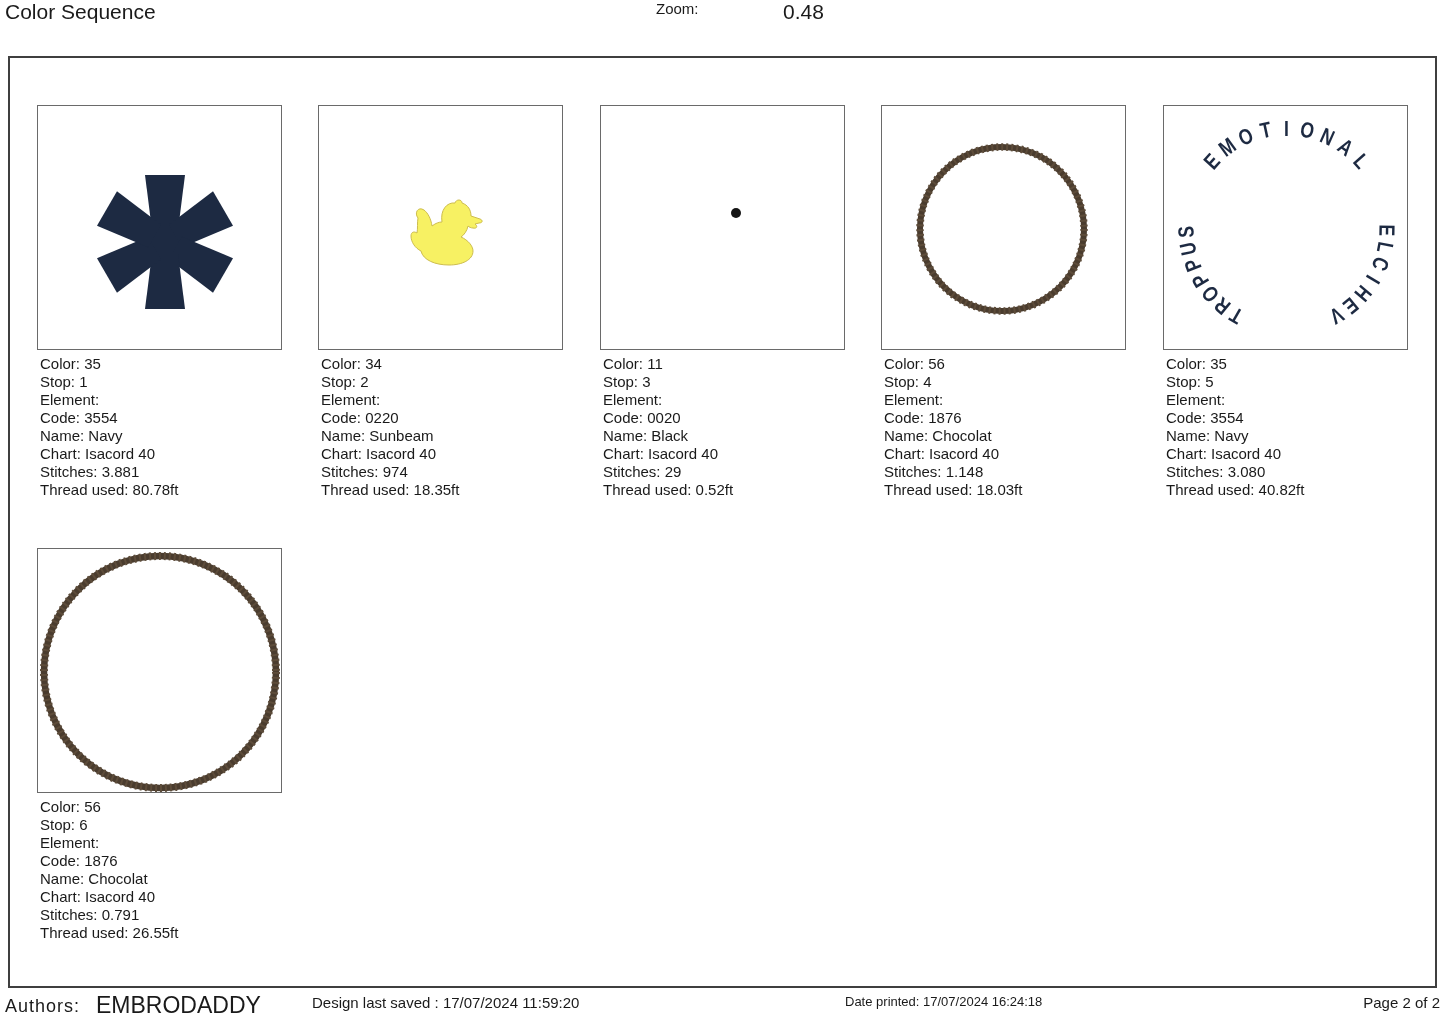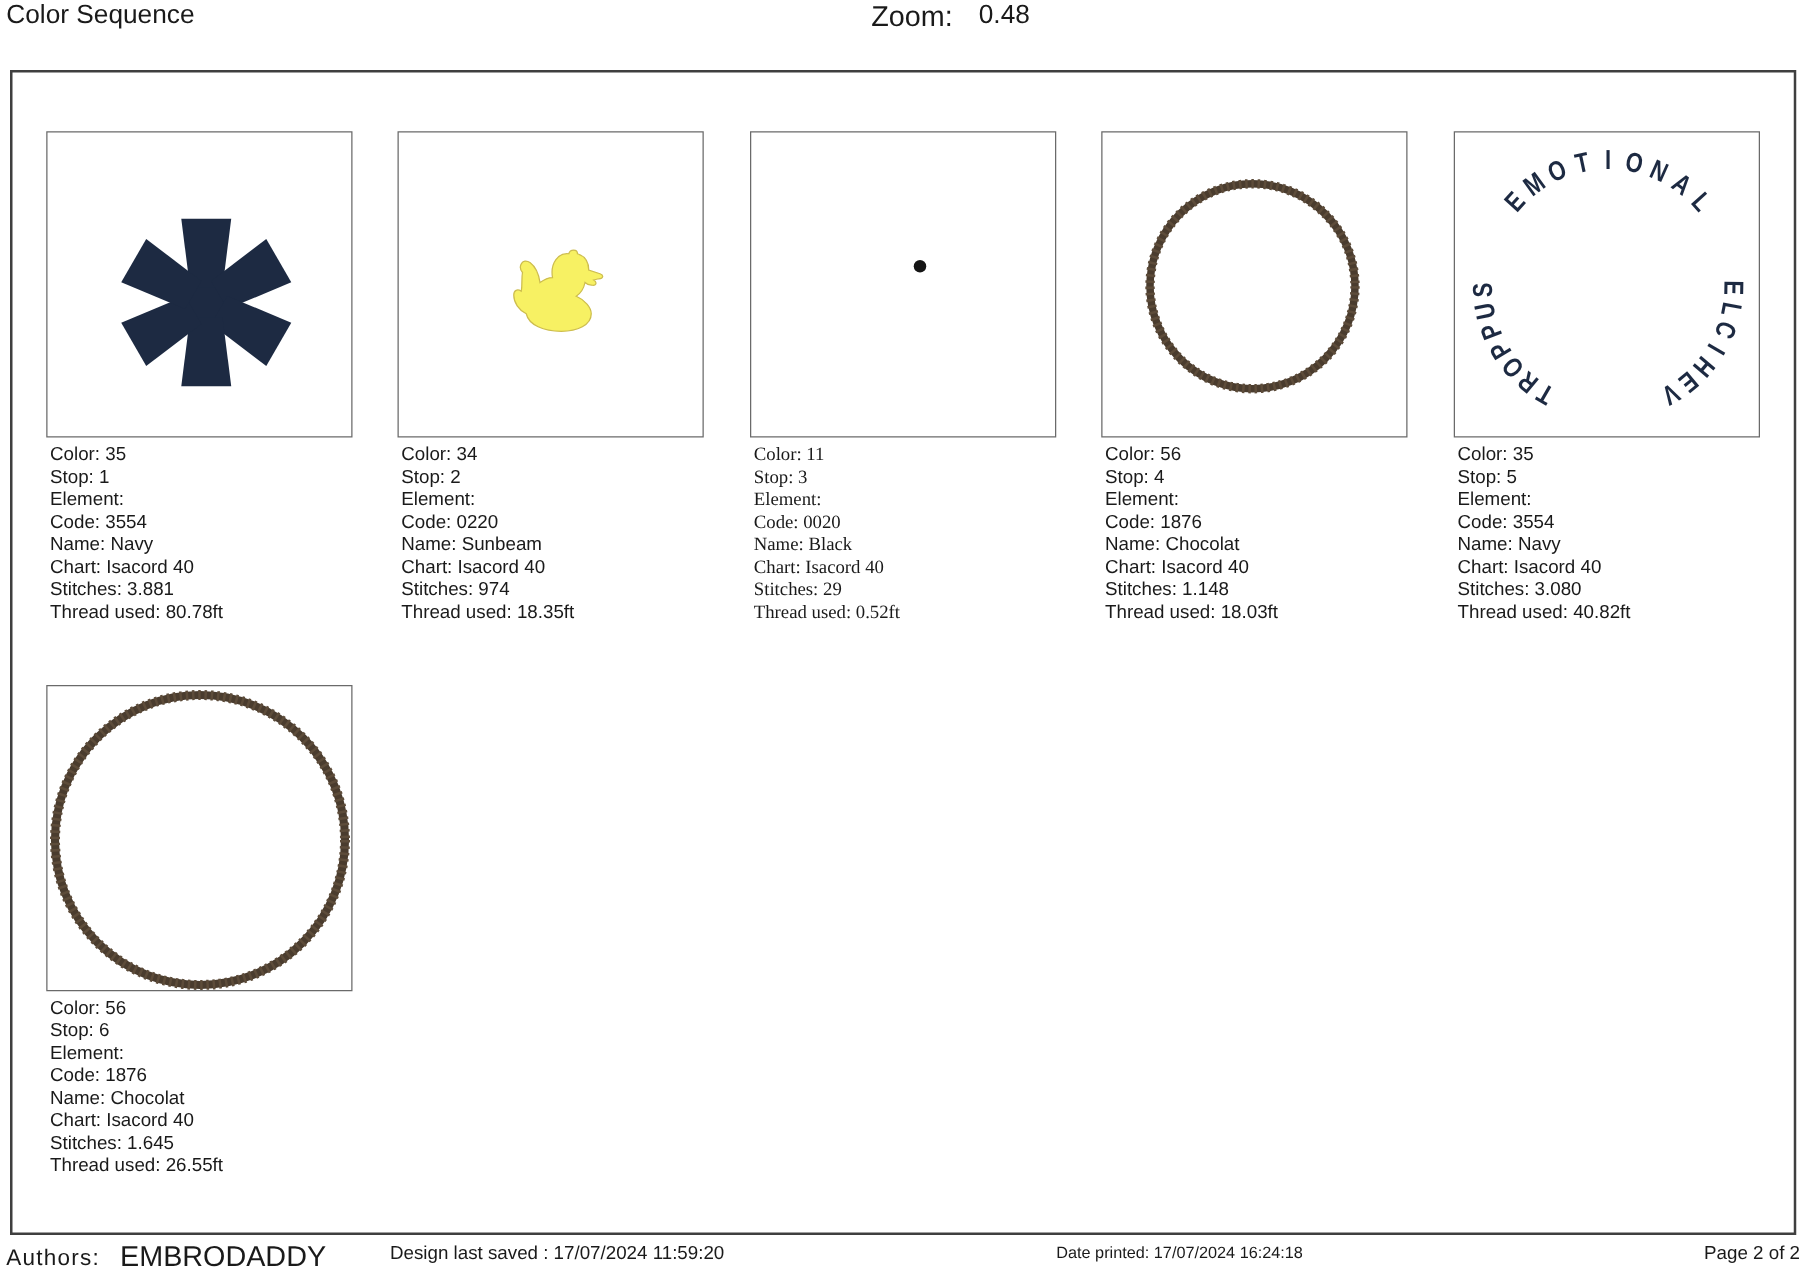--- a/index.html
+++ b/index.html
@@ -2,21 +2,21 @@
 <html><head>
 <meta charset="utf-8">
 <style>
   * { margin:0; padding:0; box-sizing:border-box; }
   html,body { width:1445px; height:1017px; background:#ffffff; overflow:hidden;
               font-family:"Liberation Sans", sans-serif; color:#1a1a1a; }
   .abs { position:absolute; }
   #page { position:relative; width:1445px; height:856px; background:#fff; }
 
   #title       { left:5px;  top:0px;  font-size:21px; }
-  #zoom-label  { left:697px; top:0px; font-size:23px; }
+  #zoom-label  { left:656px; top:0px; font-size:15px; }
   #zoom-value  { left:783px; top:0px; font-size:21px;text-align:right; }
 
   #main-frame  { left:8px; top:56px; width:1429px; height:932px;
                  border:2px solid #3f3f3f; background:#fff; }
 
   .thumb-box { position:absolute; width:245px; height:245px;
                border:1px solid #6a6a6a; background:#ffffff; }
   .info { position:absolute; width:270px; font-size:15px; line-height:18px; }
   .info .line { white-space:pre; }
 
@@ -87,21 +87,21 @@
       <div class="line">Chart: Isacord 40</div>
       <div class="line">Stitches: 974</div>
       <div class="line">Thread used: 18.35ft</div>
     </div>
 
   <div class="thumb-box" style="left:600px; top:105px;">
     <svg width="243" height="243" viewBox="0 0 243 243">
       <circle cx="135" cy="107" r="5" fill="#151515"></circle>
     </svg>
   </div>
-  <div class="info" style="left:603px; top:355px;font-family:Liberation Serif, serif;">
+  <div class="info" style="left:603px; top:355px;">
       <div class="line">Color: 11</div>
       <div class="line">Stop: 3</div>
       <div class="line">Element:</div>
       <div class="line">Code: 0020</div>
       <div class="line">Name: Black</div>
       <div class="line">Chart: Isacord 40</div>
       <div class="line">Stitches: 29</div>
       <div class="line">Thread used: 0.52ft</div>
     </div>
 
@@ -166,21 +166,21 @@
       <circle cx="122" cy="123" r="116" fill="none" stroke="#5d4c3a" stroke-width="8" stroke-dasharray="2 3"></circle>
     </svg>
   </div>
   <div class="info" style="left:40px; top:798px;">
       <div class="line">Color: 56</div>
       <div class="line">Stop: 6</div>
       <div class="line">Element:</div>
       <div class="line">Code: 1876</div>
       <div class="line">Name: Chocolat</div>
       <div class="line">Chart: Isacord 40</div>
-      <div class="line">Stitches: 1.645</div>
+      <div class="line">Stitches: 0.791</div>
       <div class="line">Thread used: 26.55ft</div>
     </div>
 
   <div class="abs" id="footer-authors-label">Authors:</div>
   <div class="abs" id="footer-authors-value">EMBRODADDY</div>
   <div class="abs" id="footer-saved">Design last saved : 17/07/2024 11:59:20</div>
   <div class="abs" id="footer-printed">Date printed: 17/07/2024 16:24:18</div>
   <div class="abs" id="footer-page">Page 2 of 2</div>
 
 </div>

